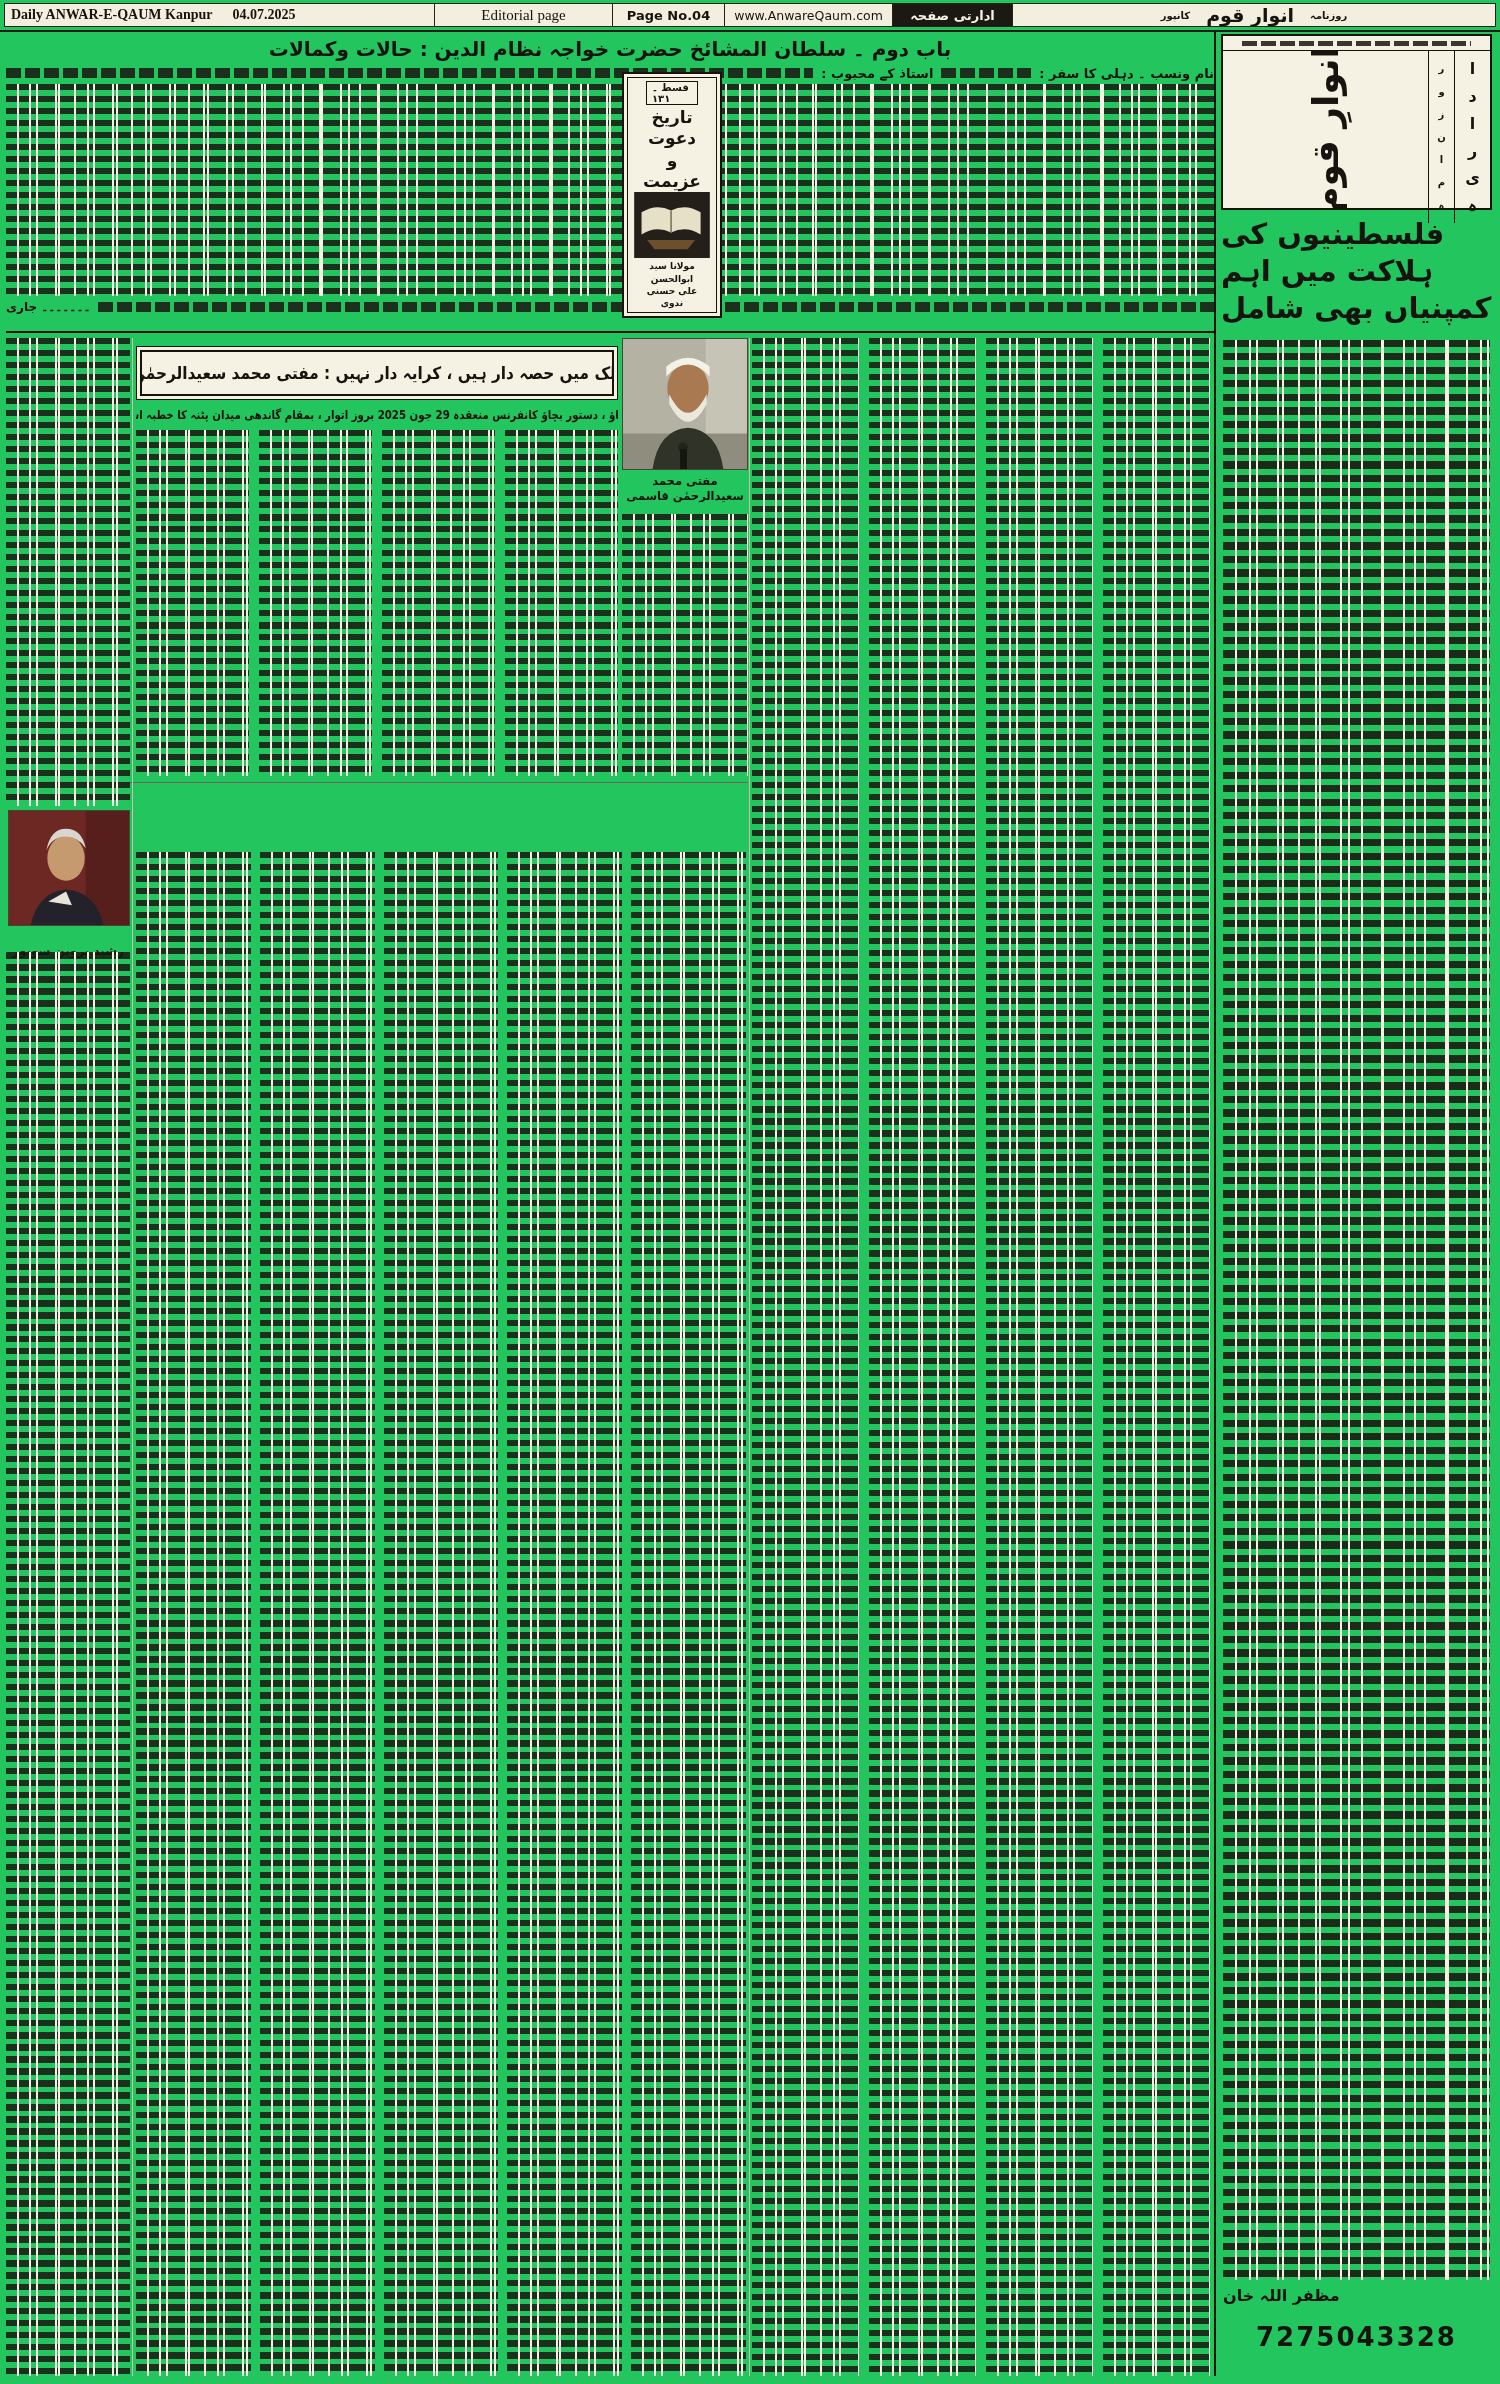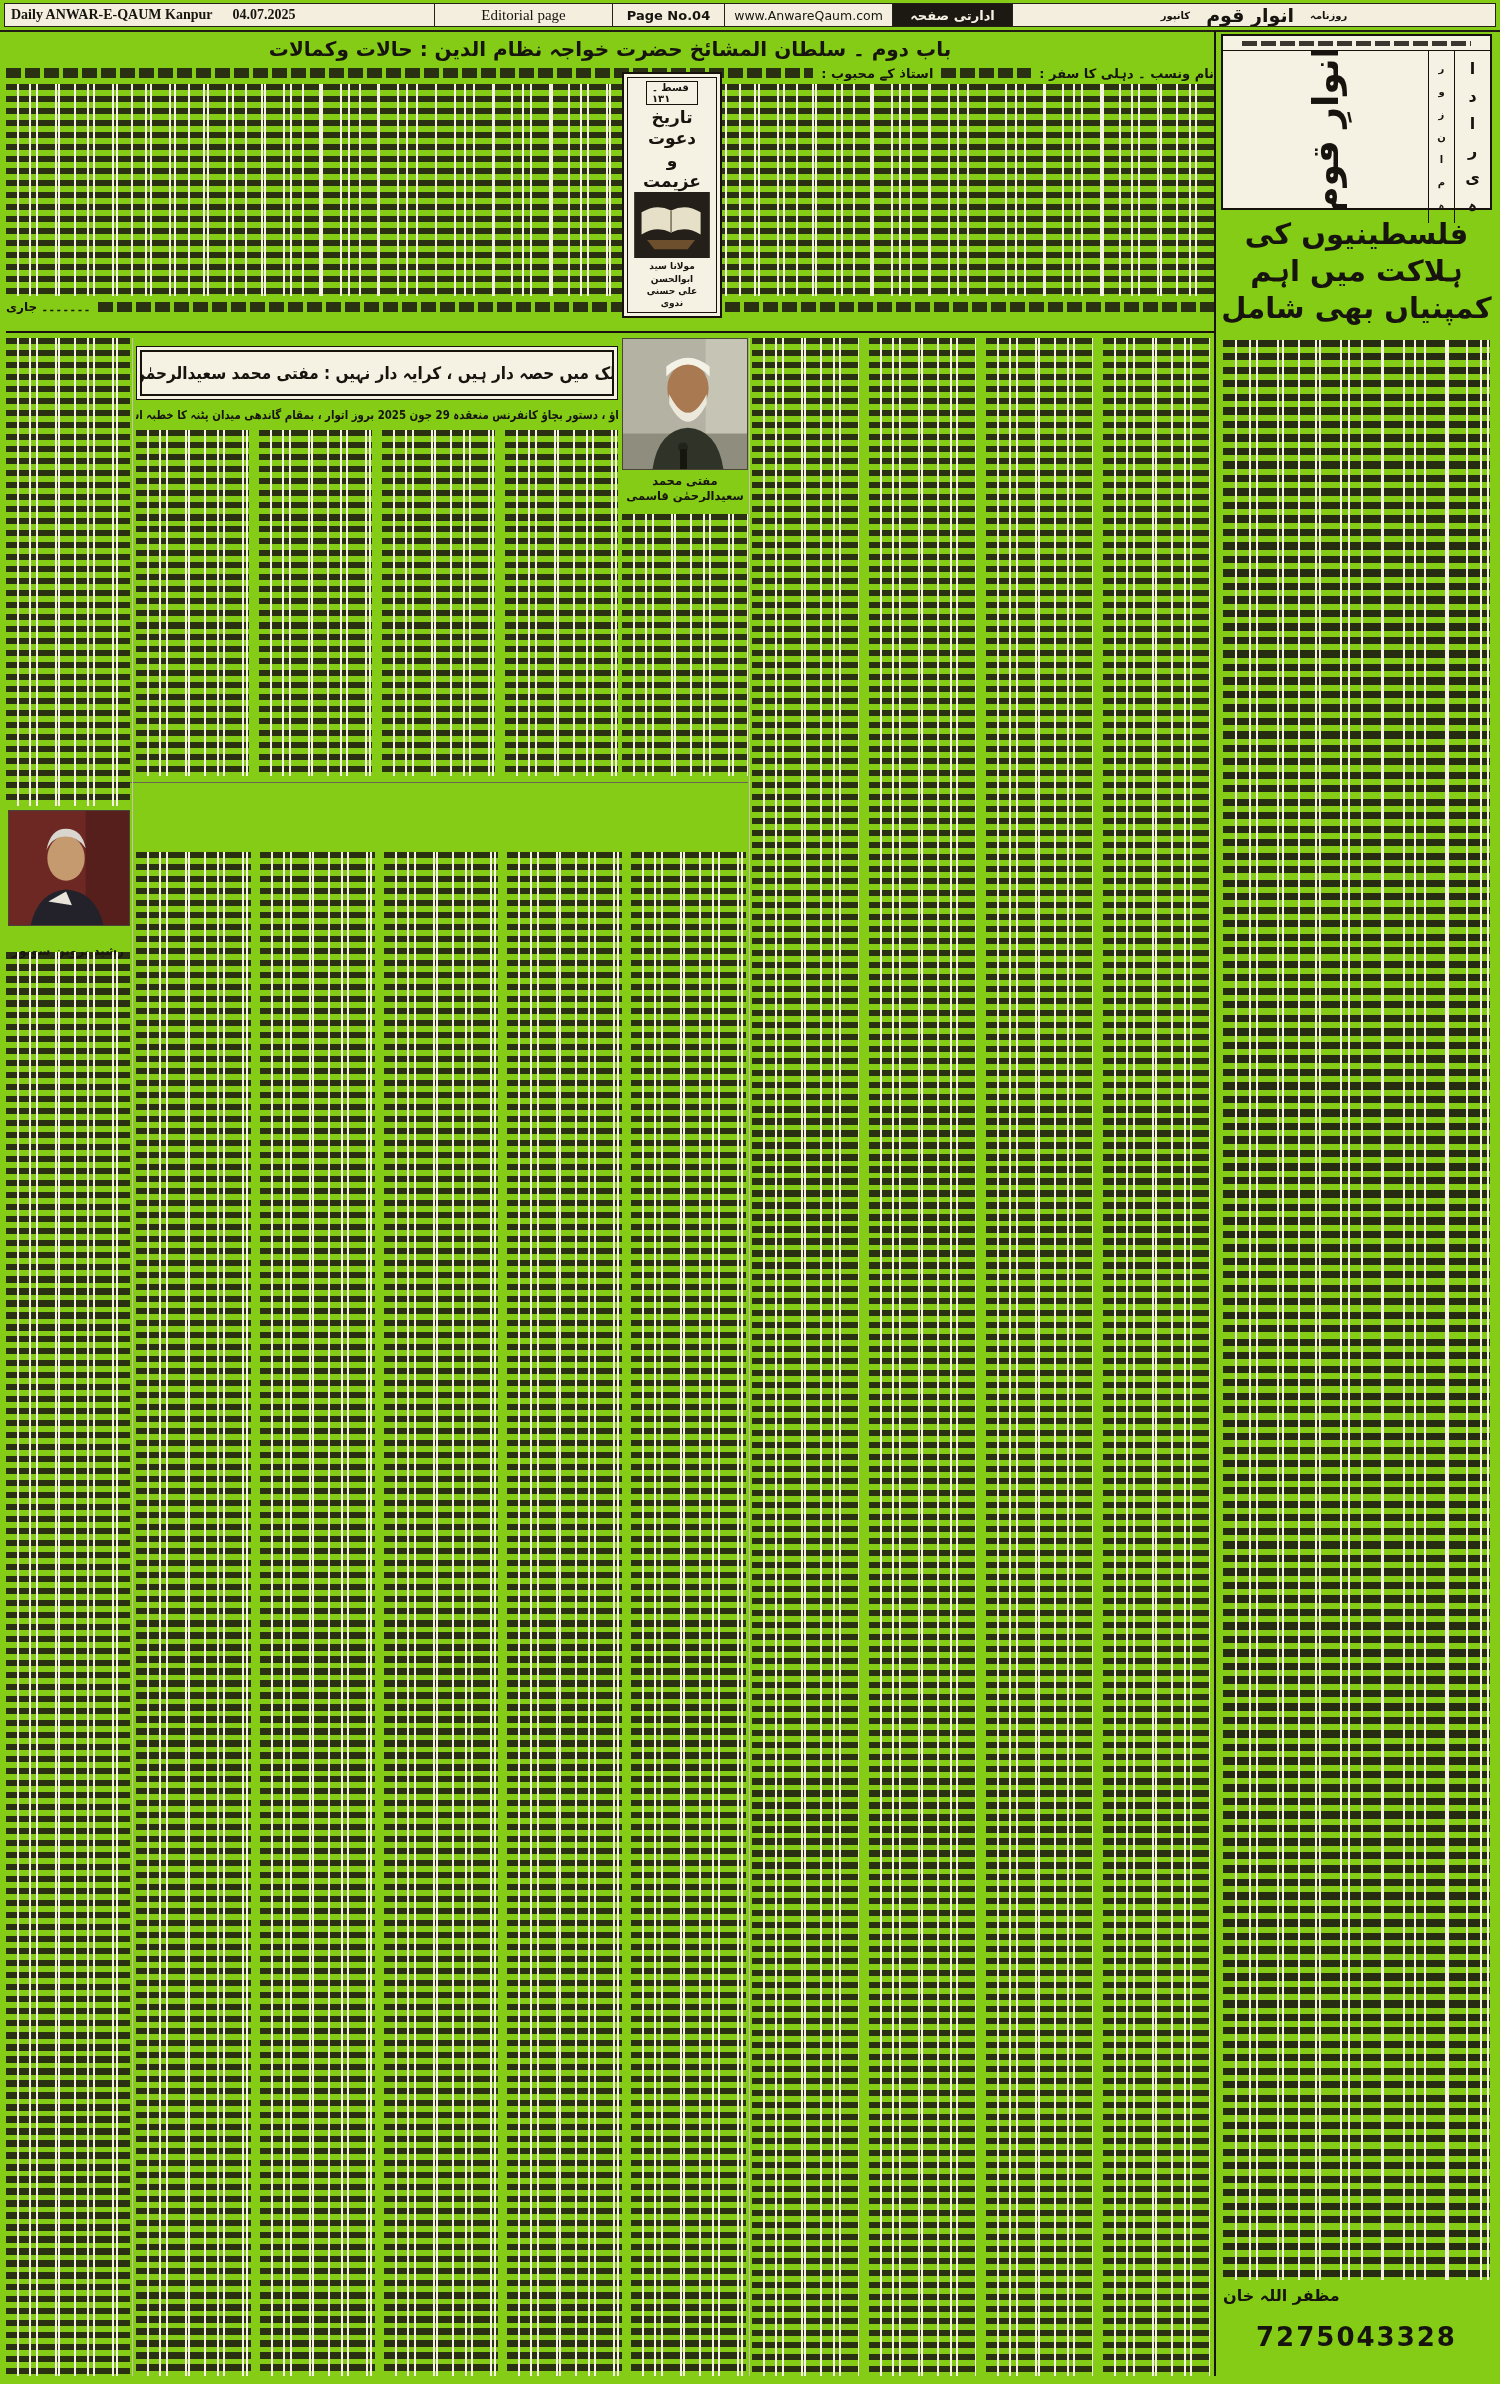--- a/index.html
+++ b/index.html
@@ -2,21 +2,21 @@
 <html><head>
 <meta charset="utf-8">
 <style>
   * { margin:0; padding:0; box-sizing:border-box; }
   body {
     width:1500px; height:2384px;
     background:#d9d3c1;
     font-family:"DejaVu Sans", sans-serif;
     color:#17140f;
   }
-  .page { position:relative; width:1500px; height:2384px; background:#84cc16; overflow:hidden; }
+  .page { position:relative; width:1500px; height:2384px; background:#22c55e; overflow:hidden; }
   .abs { position:absolute; }
   .b { font-weight:bold; }
 
   
   .topbar { position:absolute; left:4px; top:3px; width:1492px; height:24px;
     display:flex; align-items:stretch; border:1px solid #26221a; background:#f3eedd; }
   .tb-cell { display:flex; align-items:center; justify-content:center;
     border-right:1px solid #26221a; padding:0 6px; white-space:nowrap; overflow:hidden; }
   .tb-name { width:430px; justify-content:flex-start; gap:20px;
     font-family:"Liberation Serif", serif; font-weight:bold; font-size:14px; }
@@ -113,21 +113,21 @@
   .mast-v1 { position:absolute; right:0; top:15px; bottom:0; width:36px;
     border-left:1px solid #17130c; font-size:16px; font-weight:bold; }
   .mast-v2 { position:absolute; right:36px; top:15px; bottom:0; width:26px;
     border-left:1px solid #17130c; font-size:10px; font-weight:bold; }
   .vstack { display:flex; flex-direction:column; align-items:center; justify-content:space-evenly; height:100%; }
   .mast-main { position:absolute; left:0; top:15px; right:62px; bottom:0;
     display:flex; align-items:center; justify-content:center; overflow:hidden; }
   .mast-cal { transform:rotate(-90deg); white-space:nowrap;
     font-size:36px; font-weight:bold; letter-spacing:-1px; }
   .ehead { position:absolute; left:0; top:182px; width:271px; height:118px;
-    font-size:29px; font-weight:bold; text-align:center; line-height:1.28; direction:rtl; }
+    font-size:29px; font-weight:bold; text-align:left; line-height:1.28; direction:rtl; }
   .ebody { position:absolute; left:2px; top:306px; width:267px; height:1940px; }
   .esig { position:absolute; left:2px; top:2252px; width:267px; height:24px;
     font-size:16px; font-weight:bold; direction:rtl; text-align:left; }
   .ephone { position:absolute; left:0; top:2288px; width:271px; height:36px;
     font-size:26px; font-weight:bold; text-align:center; letter-spacing:2px; }
 </style>
 </head>
 <body>
 
 <div class="page">

